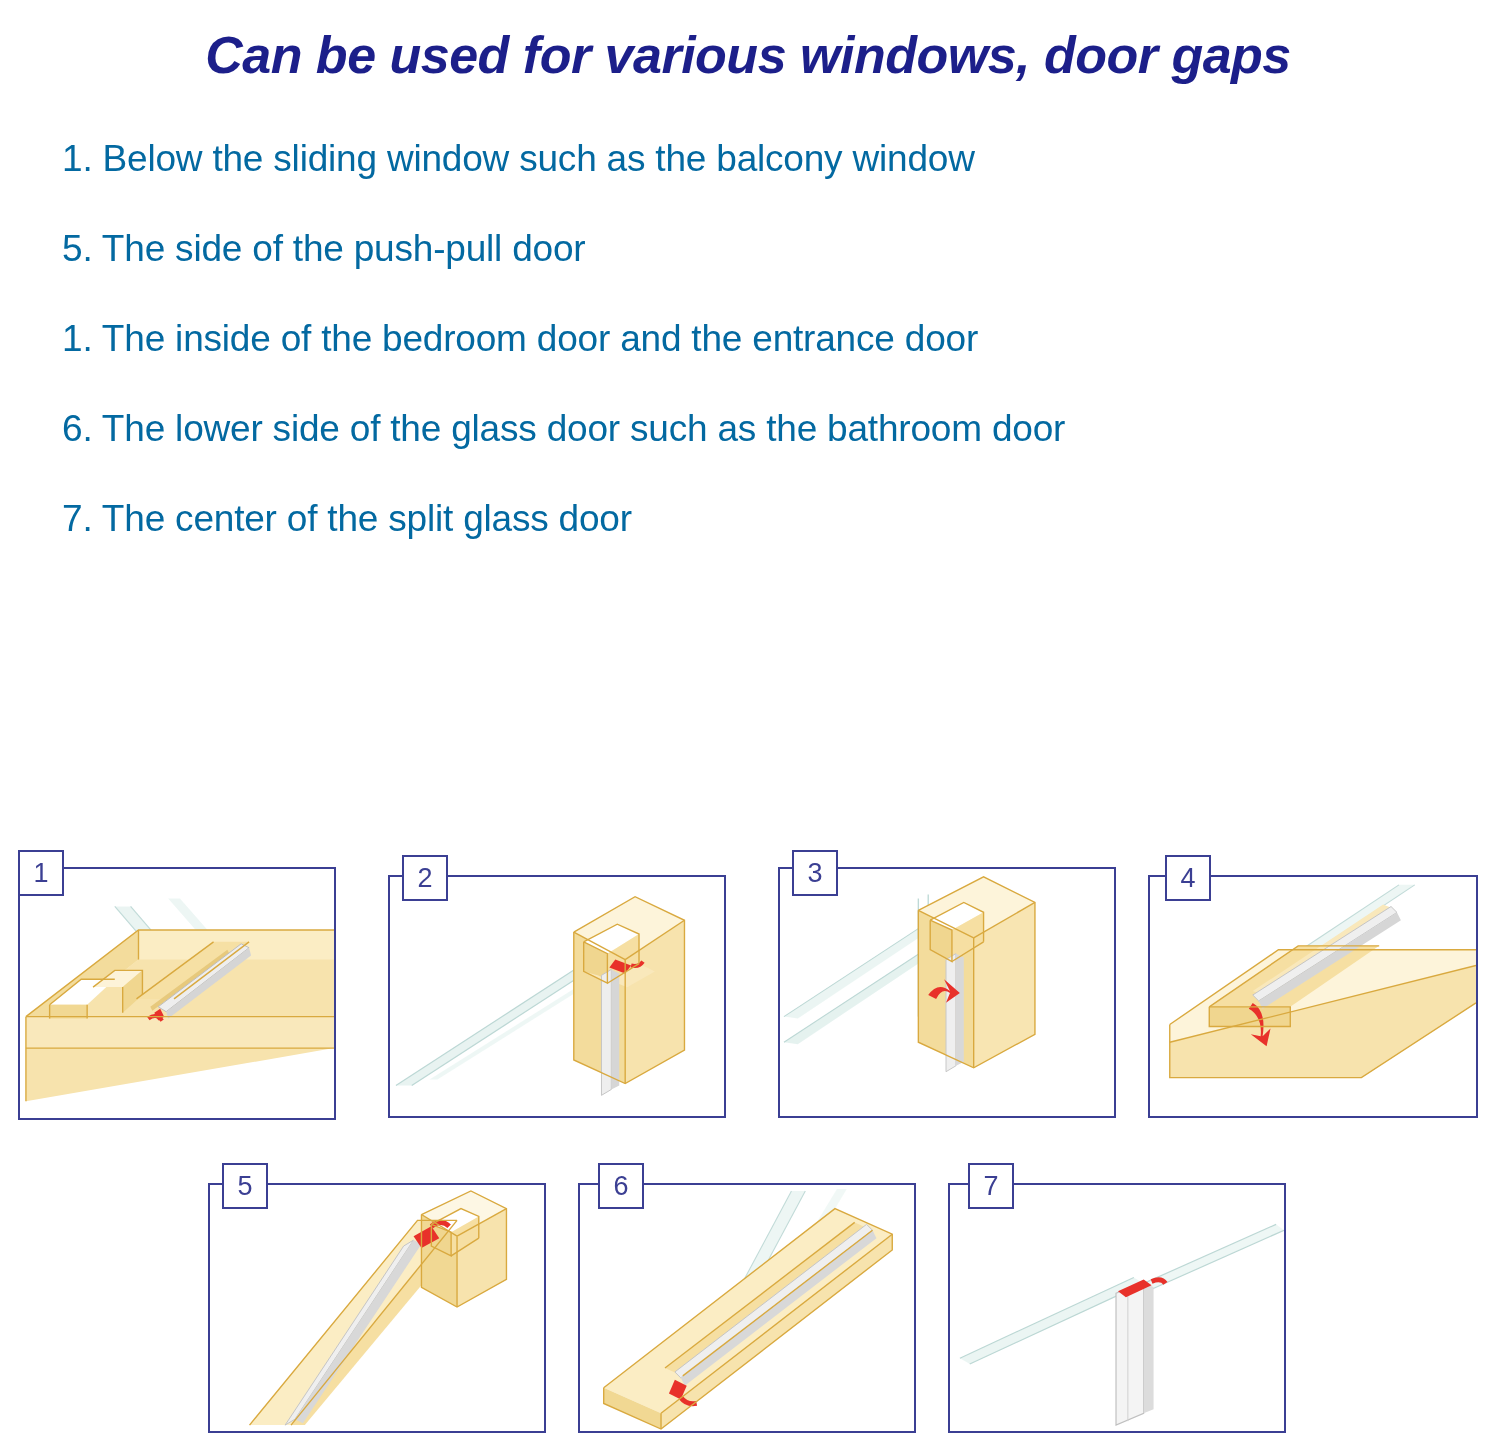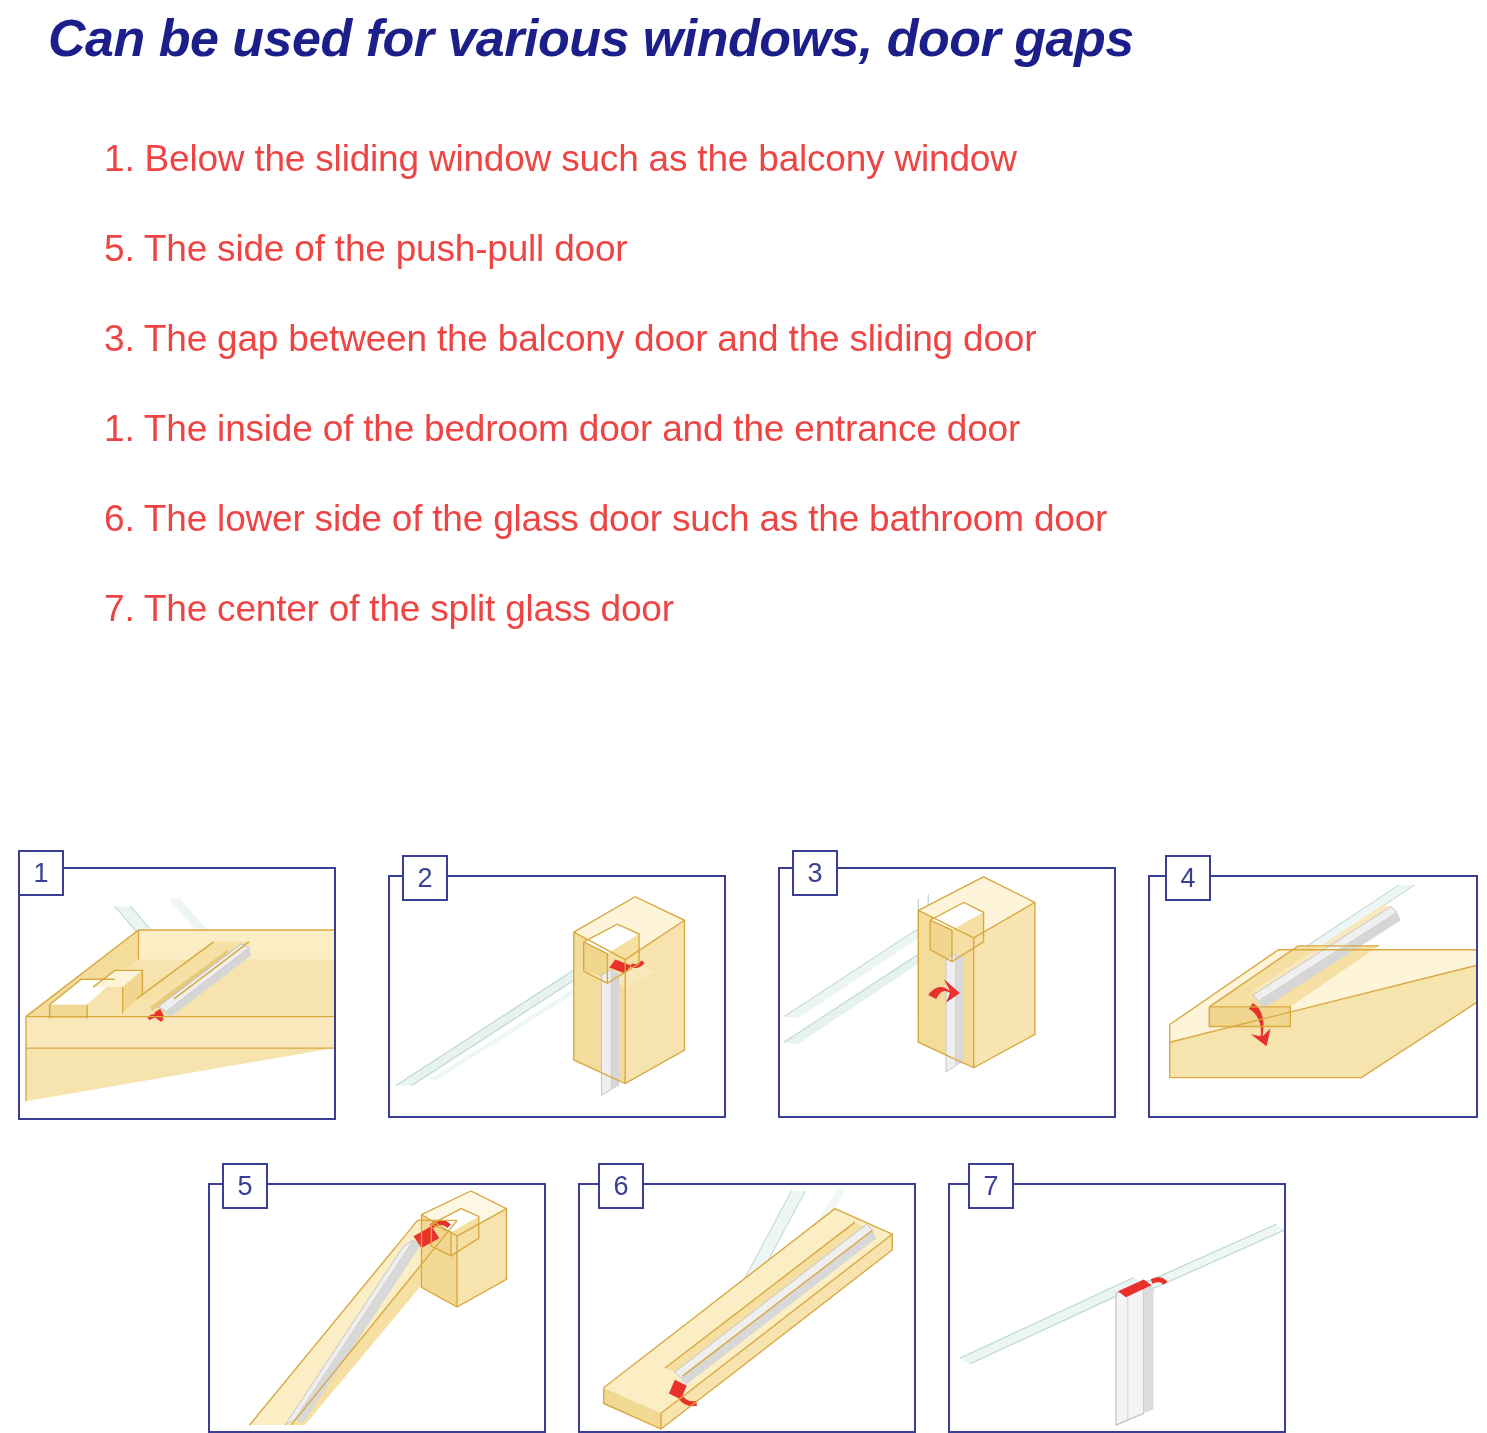--- a/index.html
+++ b/index.html
@@ -12,42 +12,42 @@
     font-family: "Liberation Sans", sans-serif;
     position: relative;
     overflow: hidden;
   }
   .page {
     position: absolute;
     inset: 0;
   }
   .heading {
     position: absolute;
-    left: 48px; top: 8px;
+    left: 48px; top: 25px;
     width: 1400px;
     font-size: 52px;
     font-weight: bold;
     font-style: italic;
     color: #1c1f8a;
     letter-spacing: -0.5px;
     white-space: nowrap;
+    text-align: center;
   }
   .list {
     position: absolute;
     left: 62px; top: 140px;
     width: 1380px;
   }
   .list-item {
     font-size: 37px;
-    color: #ef4444;
+    color: #0369a1;
     line-height: 1.0;
     margin-bottom: 53px;
     white-space: nowrap;
     letter-spacing: -0.2px;
-    margin-left: 42px;
   }
 
   
   .panel {
     position: absolute;
     border: 2px solid #3b3f93;
     background: #ffffff;
     overflow: hidden;
   }
   .badge {
@@ -85,21 +85,20 @@
 </head>
 <body>
 
 <div class="page">
 
   <div class="heading">Can be used for various windows, door gaps</div>
 
   <div class="list">
     <div class="list-item">1. Below the sliding window such as the balcony window</div>
     <div class="list-item">5. The side of the push-pull door</div>
-    <div class="list-item">3. The gap between the balcony door and the sliding door</div>
     <div class="list-item">1. The inside of the bedroom door and the entrance door</div>
     <div class="list-item">6. The lower side of the glass door such as the bathroom door</div>
     <div class="list-item">7. The center of the split glass door</div>
   </div>
 
   <div class="panel" id="p1">
     <svg viewBox="0 0 318 253" preserveAspectRatio="none">
 
       <g opacity="0.55">
         <polygon points="96,38 112,38 208,150 192,150" fill="#d9ece9"></polygon>

